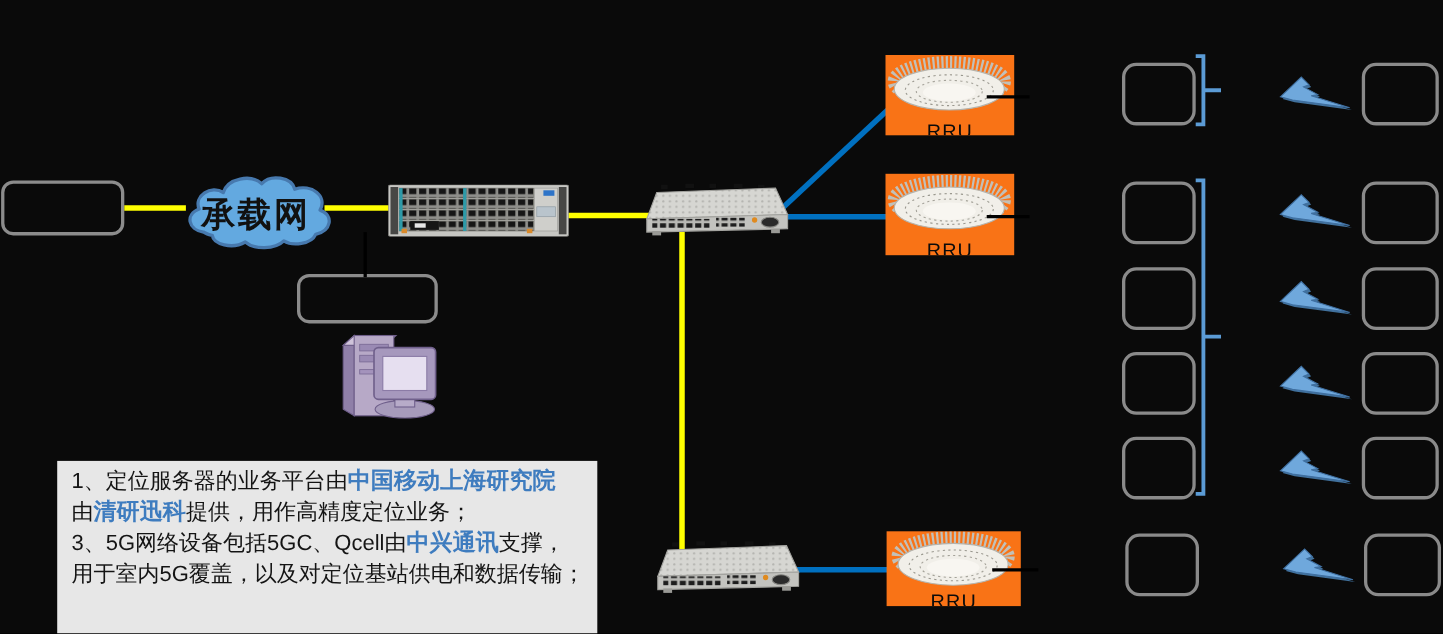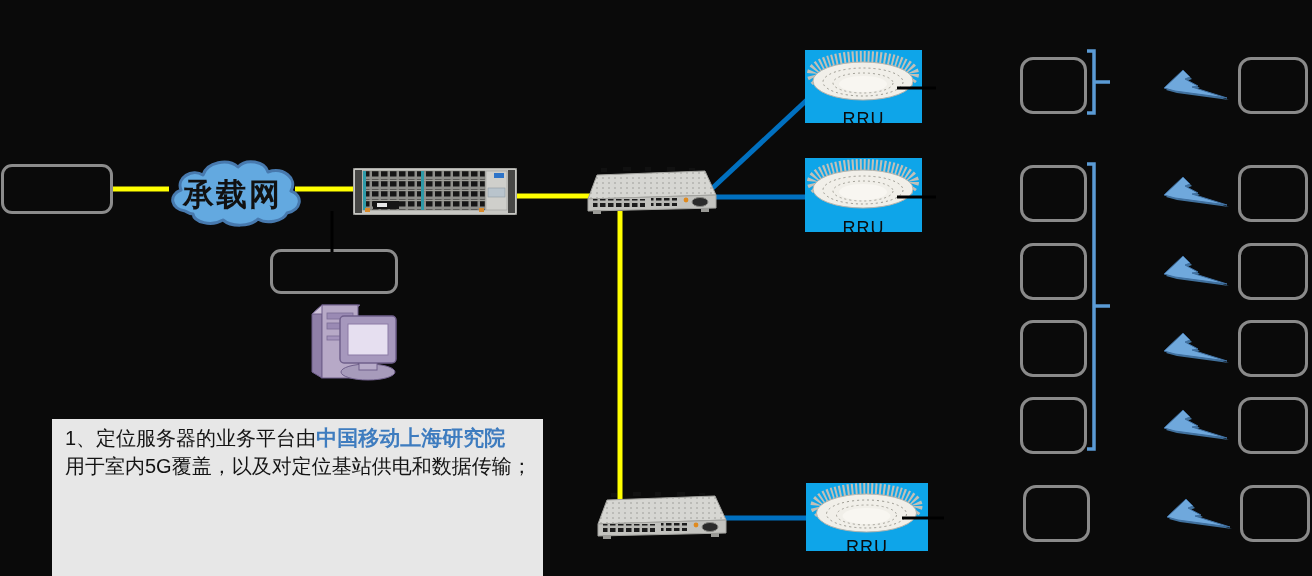--- a/index.html
+++ b/index.html
@@ -14,21 +14,21 @@
     position:absolute;border:3px solid #8c8c8c;border-radius:11px;
     background:transparent;box-sizing:border-box;
   }
   .tagbox{
     position:absolute;width:67px;height:57px;border:3px solid #8a8a8a;
     border-radius:13px;background:transparent;box-sizing:border-box;
   }
   .tagbox.right{width:70px;}
   
   .rru-panel{
-    position:absolute;background:#0ea5e9;overflow:hidden;
+    position:absolute;background:#f97316;overflow:hidden;
   }
   .rru-label{
     position:absolute;left:0;right:0;bottom:-7px;text-align:center;
     font-size:18px;color:#0b0b0b;letter-spacing:1px;
     font-family:"Liberation Sans", sans-serif;
   }
   
   #note-box{
     position:absolute;left:52px;top:383px;width:491px;height:174px;
     background:#e7e7e7;box-sizing:border-box;padding:5px 6px 0 13px;
@@ -117,20 +117,22 @@
     <rect x="25" y="31" width="26" height="6" fill="#9a8ab4" stroke="#7b6b96" stroke-width="0.8"></rect>
     <rect x="25" y="44" width="26" height="4" fill="#a493bc" stroke="#7b6b96" stroke-width="0.8"></rect>
     <ellipse cx="66" cy="80" rx="27" ry="8" fill="#a79bbb" stroke="#70608c" stroke-width="1"></ellipse>
     <rect x="57" y="66" width="18" height="12" fill="#b7abc9" stroke="#70608c"></rect>
     <rect x="38" y="24" width="56" height="47" rx="4" fill="#a698bd" stroke="#70608c" stroke-width="1.5"></rect>
     <rect x="46" y="32" width="40" height="31" fill="#e6dff0" stroke="#8b7ba6"></rect>
   </svg>
 
   <div id="note-box">
     <div><span>1、定位服务器的业务平台由</span><span class="hl">中国移动上海研究院</span></div>
+    <div><span>由</span><span class="hl">清研迅科</span><span>提供，用作高精度定位业务；</span></div>
+    <div><span>3、5G网络设备包括5GC、Qcell由</span><span class="hl">中兴通讯</span><span>支撑，</span></div>
     <div><span>用于室内5G覆盖，以及对定位基站供电和数据传输；</span></div>
   </div>
 
   <svg class="abs" style="left:583px;top:166px;z-index:2" width="140" height="50" viewBox="0 0 140 50">
     <rect x="18" y="2" width="6" height="4" fill="#111"></rect>
       <rect x="40" y="1" width="8" height="4" fill="#111"></rect>
     <rect x="62" y="1" width="6" height="4" fill="#111"></rect>
       <rect x="84" y="1" width="8" height="4" fill="#111"></rect>
     <rect x="106" y="2" width="6" height="4" fill="#111"></rect>
     <polygon points="14,9 122,5 133,29 5,33" fill="url(#vents)" stroke="#a3a39f" stroke-width="1"></polygon>

